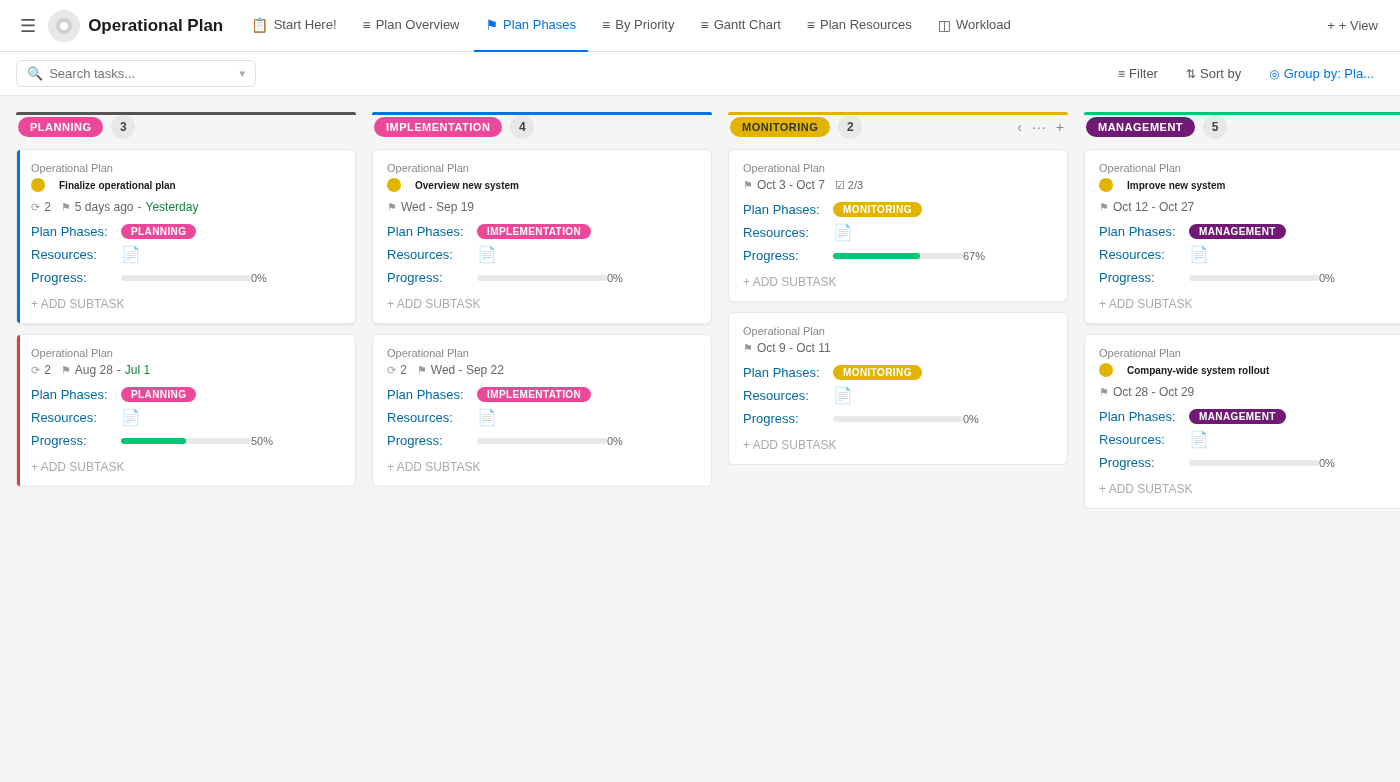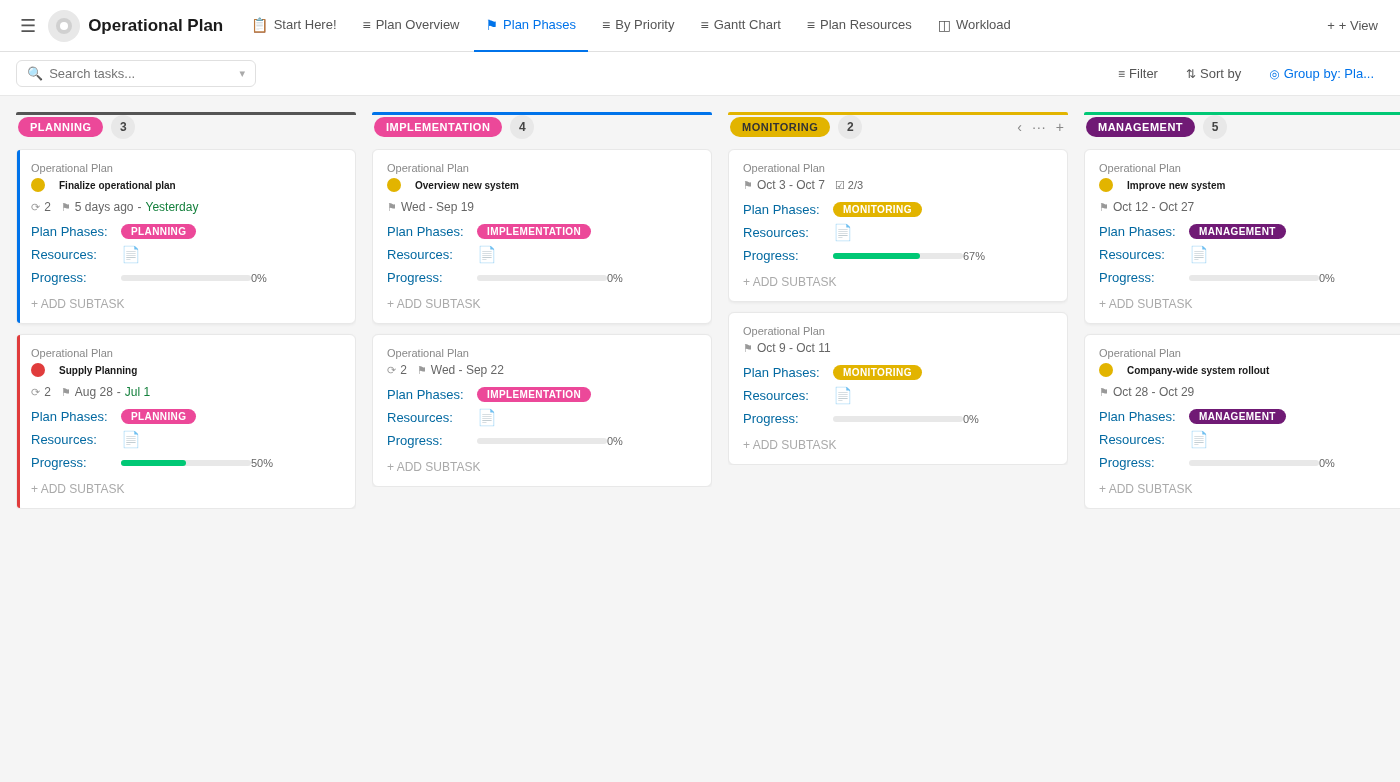--- a/index.html
+++ b/index.html
@@ -243,24 +243,20 @@
         <div class="progress-bar-bg">
           <div class="progress-bar-fill" style="width: 0%"></div>
         </div>
         <span class="progress-pct">0%</span>
       </div>
       <div class="add-subtask">+ ADD SUBTASK</div>
     </div>
         <div class="task-card">
       <div class="card-left-bar bar-red"></div>
       <div class="card-project">Operational Plan</div>
-      <div class="card-title-row">
-        <span class="card-status-dot dot-red"></span>
-        <span class="card-title">Supply Planning</span>
-      </div>
       <div class="card-meta">
             <span class="meta-item"><span class="meta-icon">⟳</span>2</span>
             <span class="meta-item">
               <span class="meta-icon">⚑</span>
               <span>Aug 28</span> 
               <span>-</span> 
               <span class="date-overdue">Jul 1</span>
             </span>
           </div>
       <div class="card-row">

